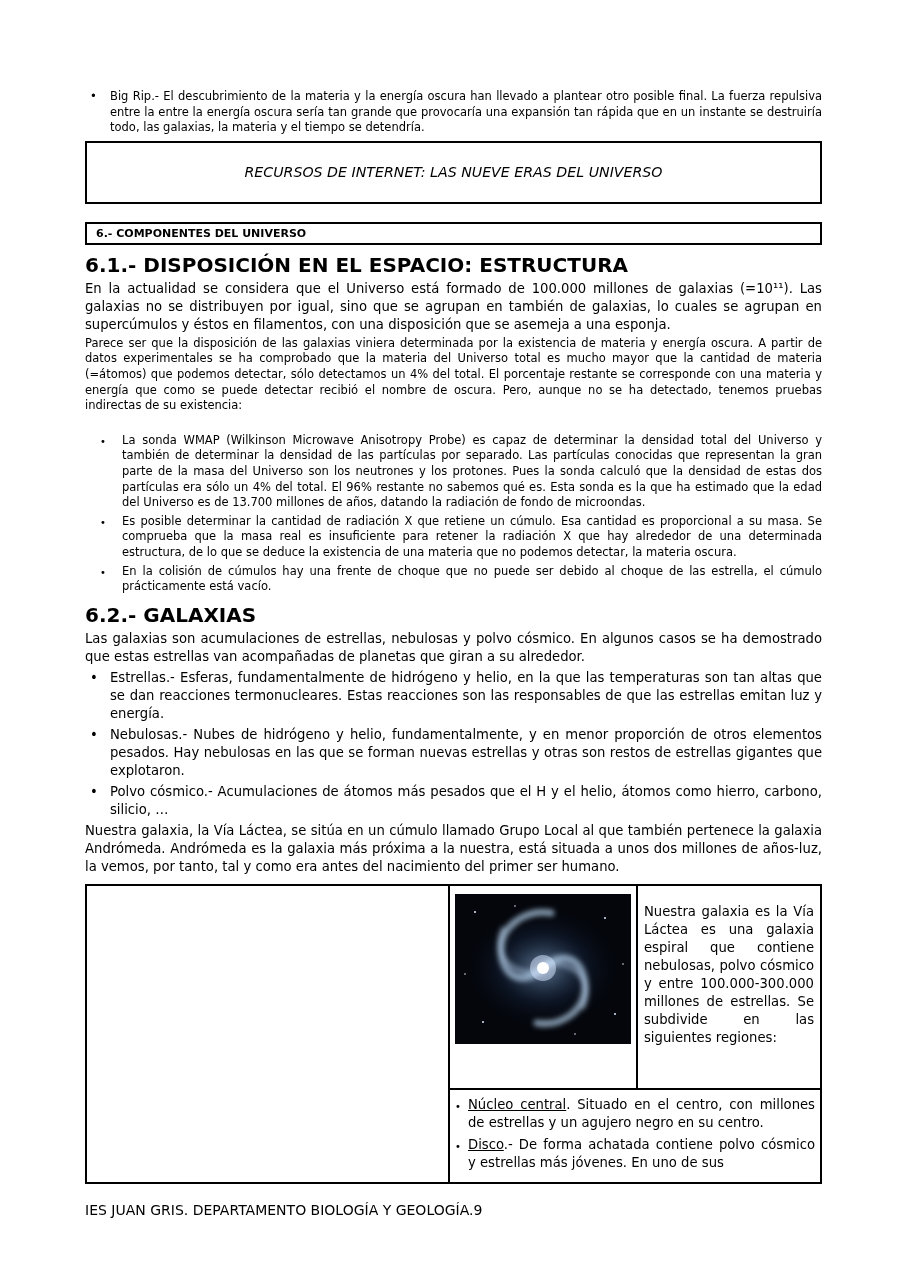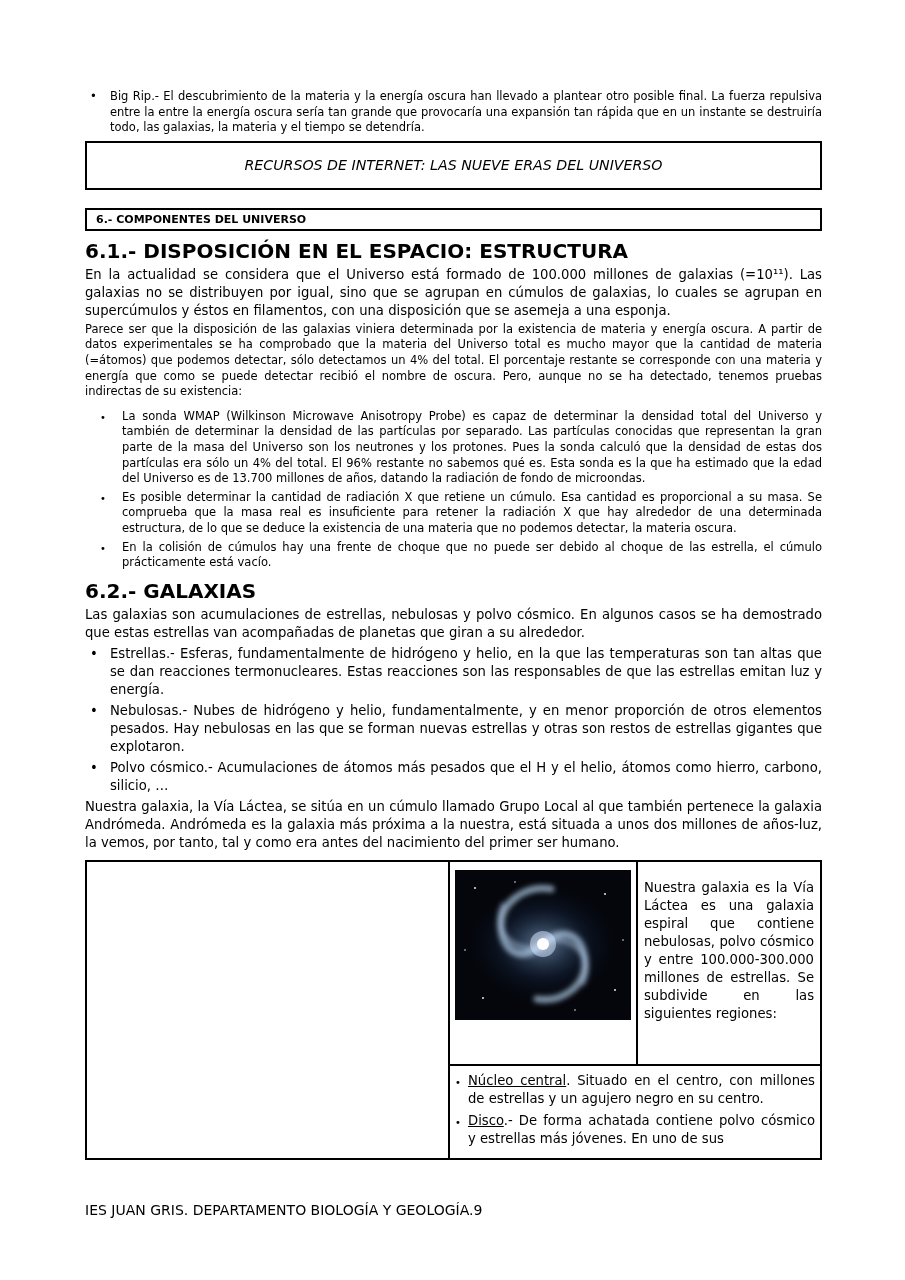--- a/index.html
+++ b/index.html
@@ -6,29 +6,29 @@
   body{
     width:905px;height:1280px;position:relative;overflow:hidden;
     background:#ffffff;color:#000;
     font-family:"DejaVu Sans","Liberation Sans",sans-serif;
   }
   .page{position:absolute;left:85px;top:86px;width:737px}
   .main{font-size:13.2px;line-height:18px;text-align:justify}
   .smalltxt{font-size:11.5px;line-height:15.6px;text-align:justify}
   p{margin:0}
   .p-main{margin:3px 0 2px}
-  .p-small{margin:2px 0 9px}
+  .p-small{margin:2px 0 19px}
 
   .li{position:relative;padding-left:25px;margin-top:3px}
   .li .marker{position:absolute;left:5px;top:0}
   .li.ind2{padding-left:37px}
   .li.ind2 .marker{left:15px;font-size:10px;top:1px}
 
   .resources-box{
-    border:2px solid #000;margin-top:5px;padding:13px 4px;
+    border:2px solid #000;margin-top:5px;padding:20px 4px;
     text-align:center;font-size:14.2px;line-height:19px;
   }
   .section-box{
     border:2px solid #000;margin-top:18px;padding:3px 9px;
     font-weight:bold;font-size:11px;
   }
   h2.sub{font-size:20px;font-weight:bold;margin:8px 0 3px}
 
   .tbl{
     display:grid;
@@ -61,21 +61,21 @@
     <div><b>Big Rip</b>.- El descubrimiento de la <b>materia y la energía oscura</b> han llevado a plantear otro posible final. La fuerza repulsiva entre la entre la energía oscura sería tan grande que provocaría una <b>expansión tan rápida</b> que en un <b>instante</b> se <b>destruiría todo</b>, las galaxias, la materia y el tiempo se detendría.</div>
   </div>
 
   <div class="resources-box">
     <div><i>RECURSOS DE INTERNET: <b>LAS NUEVE ERAS DEL UNIVERSO</b></i></div>
   </div>
 
   <div class="section-box">6.- COMPONENTES DEL UNIVERSO</div>
 
   <h2 class="sub">6.1.- DISPOSICIÓN EN EL ESPACIO: ESTRUCTURA</h2>
-  <p class="main p-main">En la actualidad se considera que el <b>Universo</b> está formado de <b>100.000 millones de galaxias</b> (=10¹¹). Las galaxias no se distribuyen por igual, sino que se agrupan en <b>cúmulos de galaxias</b>, lo cuales se agrupan en <b>supercúmulos</b> y éstos en <b>filamentos,</b> con una disposición que se asemeja a una esponja.</p>
+  <p class="main p-main">En la actualidad se considera que el <b>Universo</b> está formado de <b>100.000 millones de galaxias</b> (=10¹¹). Las galaxias no se distribuyen por igual, sino que se agrupan en <b>también de galaxias</b>, lo cuales se agrupan en <b>supercúmulos</b> y éstos en <b>filamentos,</b> con una disposición que se asemeja a una esponja.</p>
   <p class="smalltxt p-small">Parece ser que la disposición de las galaxias viniera determinada por la existencia de <b>materia y energía oscura</b>. A partir de datos experimentales se ha comprobado que la <b>materia del Universo total</b> es <b>mucho mayor</b> que la cantidad de <b>materia</b> (=átomos) <b>que podemos detectar</b>, sólo detectamos un 4% del total. El porcentaje restante se corresponde con una materia y energía que como se puede detectar recibió el nombre de oscura. Pero, aunque no se ha detectado, tenemos pruebas indirectas de su existencia:</p>
 
   <div class="li ind2 smalltxt">
     <span class="marker">•</span>
     <div>La sonda WMAP (Wilkinson Microwave Anisotropy Probe) es capaz de determinar la densidad total del Universo y también de determinar la densidad de las partículas por separado. Las partículas conocidas que representan la gran parte de la masa del Universo son los neutrones y los protones. Pues la sonda calculó que la densidad de estas dos partículas era sólo un 4% del total. El 96% restante no sabemos qué es. Esta sonda es la que ha estimado que la edad del Universo es de 13.700 millones de años, datando la radiación de fondo de microondas.</div>
   </div>
   <div class="li ind2 smalltxt">
     <span class="marker">•</span>
     <div>Es posible determinar la cantidad de radiación X que retiene un cúmulo. Esa cantidad es proporcional a su masa. Se comprueba que la masa real es insuficiente para retener la radiación X que hay alrededor de una determinada estructura, de lo que se deduce la existencia de una materia que no podemos detectar, la materia oscura.</div>
   </div>

